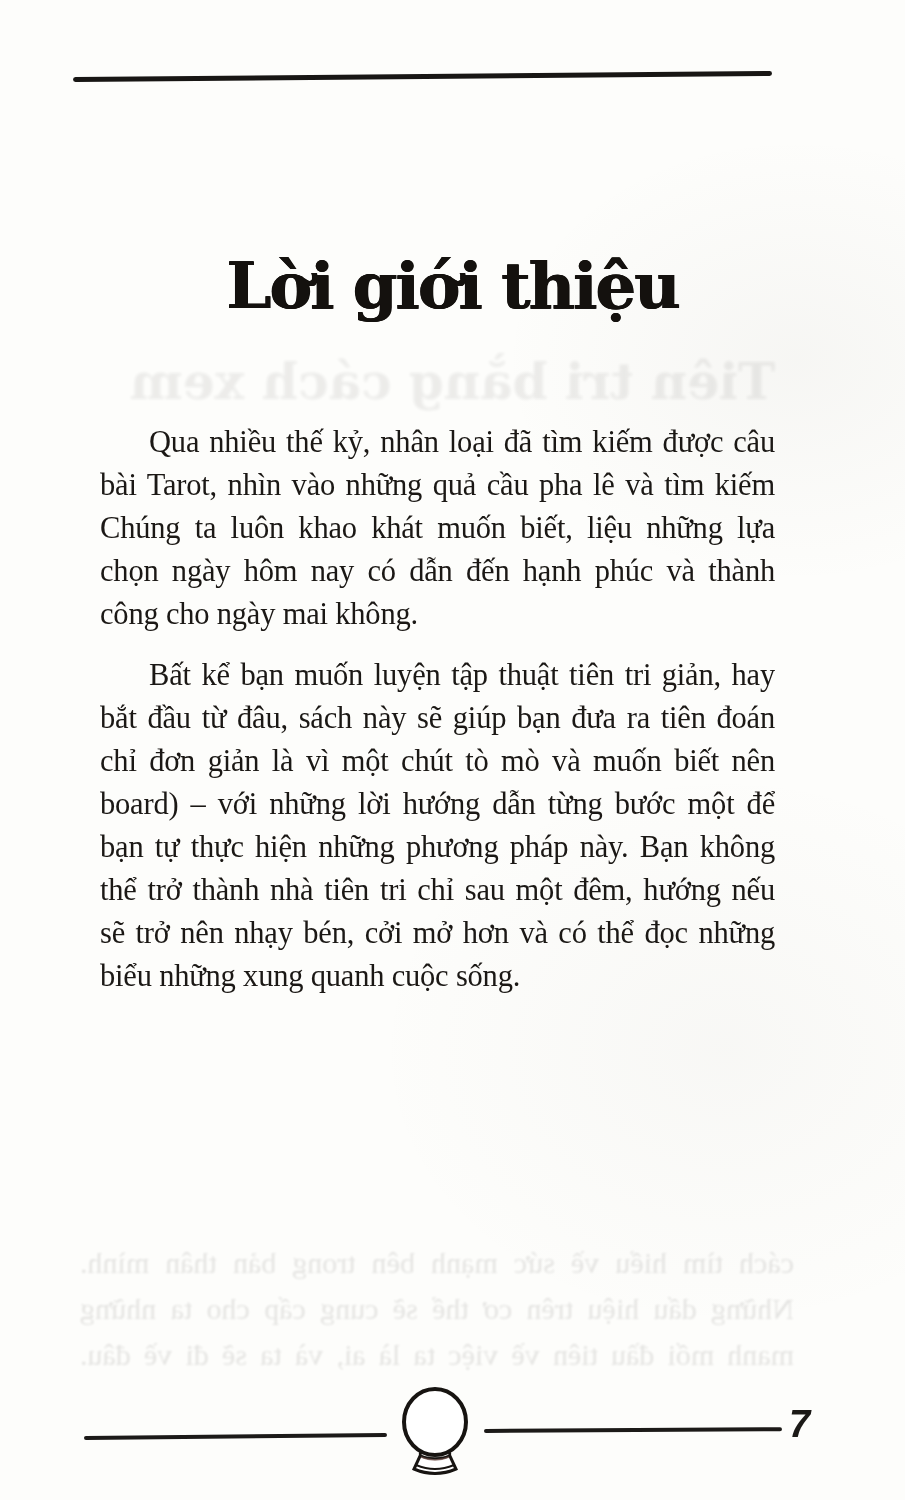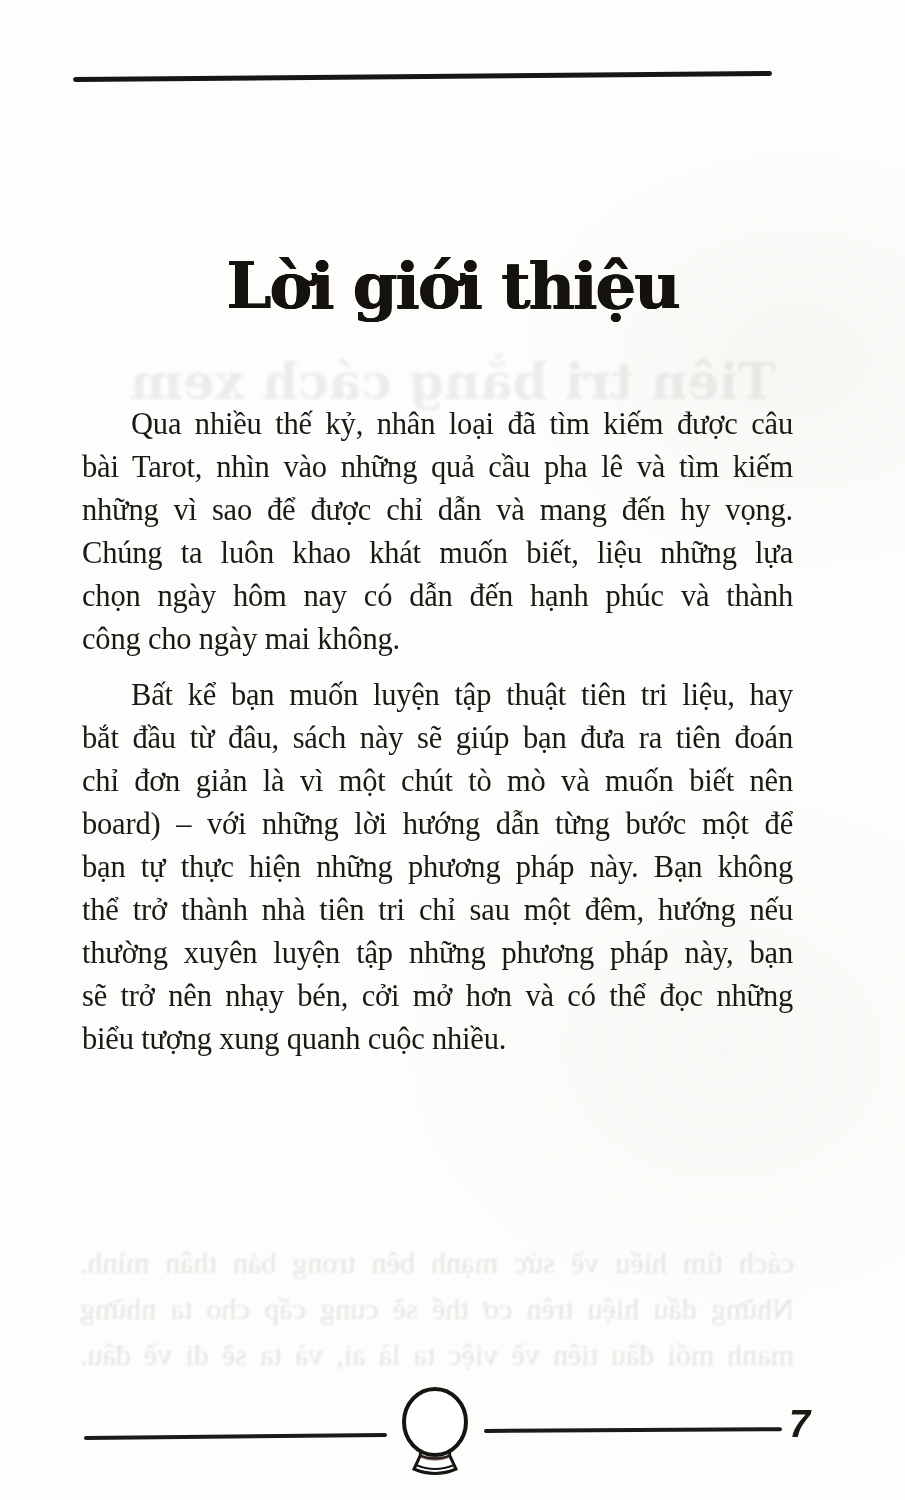--- a/index.html
+++ b/index.html
@@ -33,21 +33,21 @@
     letter-spacing: -2px;
     color: #14110e;
     text-shadow: 0.6px 0 0 #14110e, -0.3px 0 0 #14110e;
   }
   .body-text {
     position: absolute; left: 82px; top: 403px; width: 711px;
     font-size: 30.5px;
     letter-spacing: -0.2px;
     color: #1b1815;
   }
-  .para { margin: 0; }
+  .para { margin: 18px; }
   .para + .para { margin-top: 13px; }
   .para .line {
     height: 43px; line-height: 43px;
     white-space: nowrap; overflow: hidden;
     text-align: justify; text-align-last: justify;
   }
   .para .line:first-child { text-indent: 49px; }
   .para .line:last-child { text-align-last: left; }
 
   
@@ -102,35 +102,33 @@
   </div>
 
 <div class="top-rule"></div>
 
 <h1 class="chapter-title">Lời giới thiệu</h1>
 
 <div class="body-text">
   <div class="para">
       <div class="line">Qua nhiều thế kỷ, nhân loại đã tìm kiếm được câu</div>
       <div class="line">bài Tarot, nhìn vào những quả cầu pha lê và tìm kiếm</div>
-      <div class="line">những vì sao để được chỉ dẫn và mang đến hy vọng.</div>
       <div class="line">Chúng ta luôn khao khát muốn biết, liệu những lựa</div>
       <div class="line">chọn ngày hôm nay có dẫn đến hạnh phúc và thành</div>
       <div class="line">công cho ngày mai không.</div>
     </div>
   <div class="para">
-      <div class="line">Bất kể bạn muốn luyện tập thuật tiên tri liệu, hay</div>
+      <div class="line">Bất kể bạn muốn luyện tập thuật tiên tri giản, hay</div>
       <div class="line">bắt đầu từ đâu, sách này sẽ giúp bạn đưa ra tiên đoán</div>
       <div class="line">chỉ đơn giản là vì một chút tò mò và muốn biết nên</div>
       <div class="line">board) – với những lời hướng dẫn từng bước một để</div>
       <div class="line">bạn tự thực hiện những phương pháp này. Bạn không</div>
       <div class="line">thể trở thành nhà tiên tri chỉ sau một đêm, hướng nếu</div>
-      <div class="line">thường xuyên luyện tập những phương pháp này, bạn</div>
       <div class="line">sẽ trở nên nhạy bén, cởi mở hơn và có thể đọc những</div>
-      <div class="line">biểu tượng xung quanh cuộc nhiều.</div>
+      <div class="line">biểu những xung quanh cuộc sống.</div>
     </div>
 </div>
 
 <div class="footer-rule-left"></div>
 <div class="footer-rule-right"></div>
 
 <div class="crystal-ball">
   <svg width="72" height="96" viewBox="0 0 72 96" xmlns="http://www.w3.org/2000/svg">
 
     <path d="M22 68 L15 83 Q36 92 57 83 L50 68 Z" fill="#ffffff" stroke="#171411" stroke-width="3"></path>

